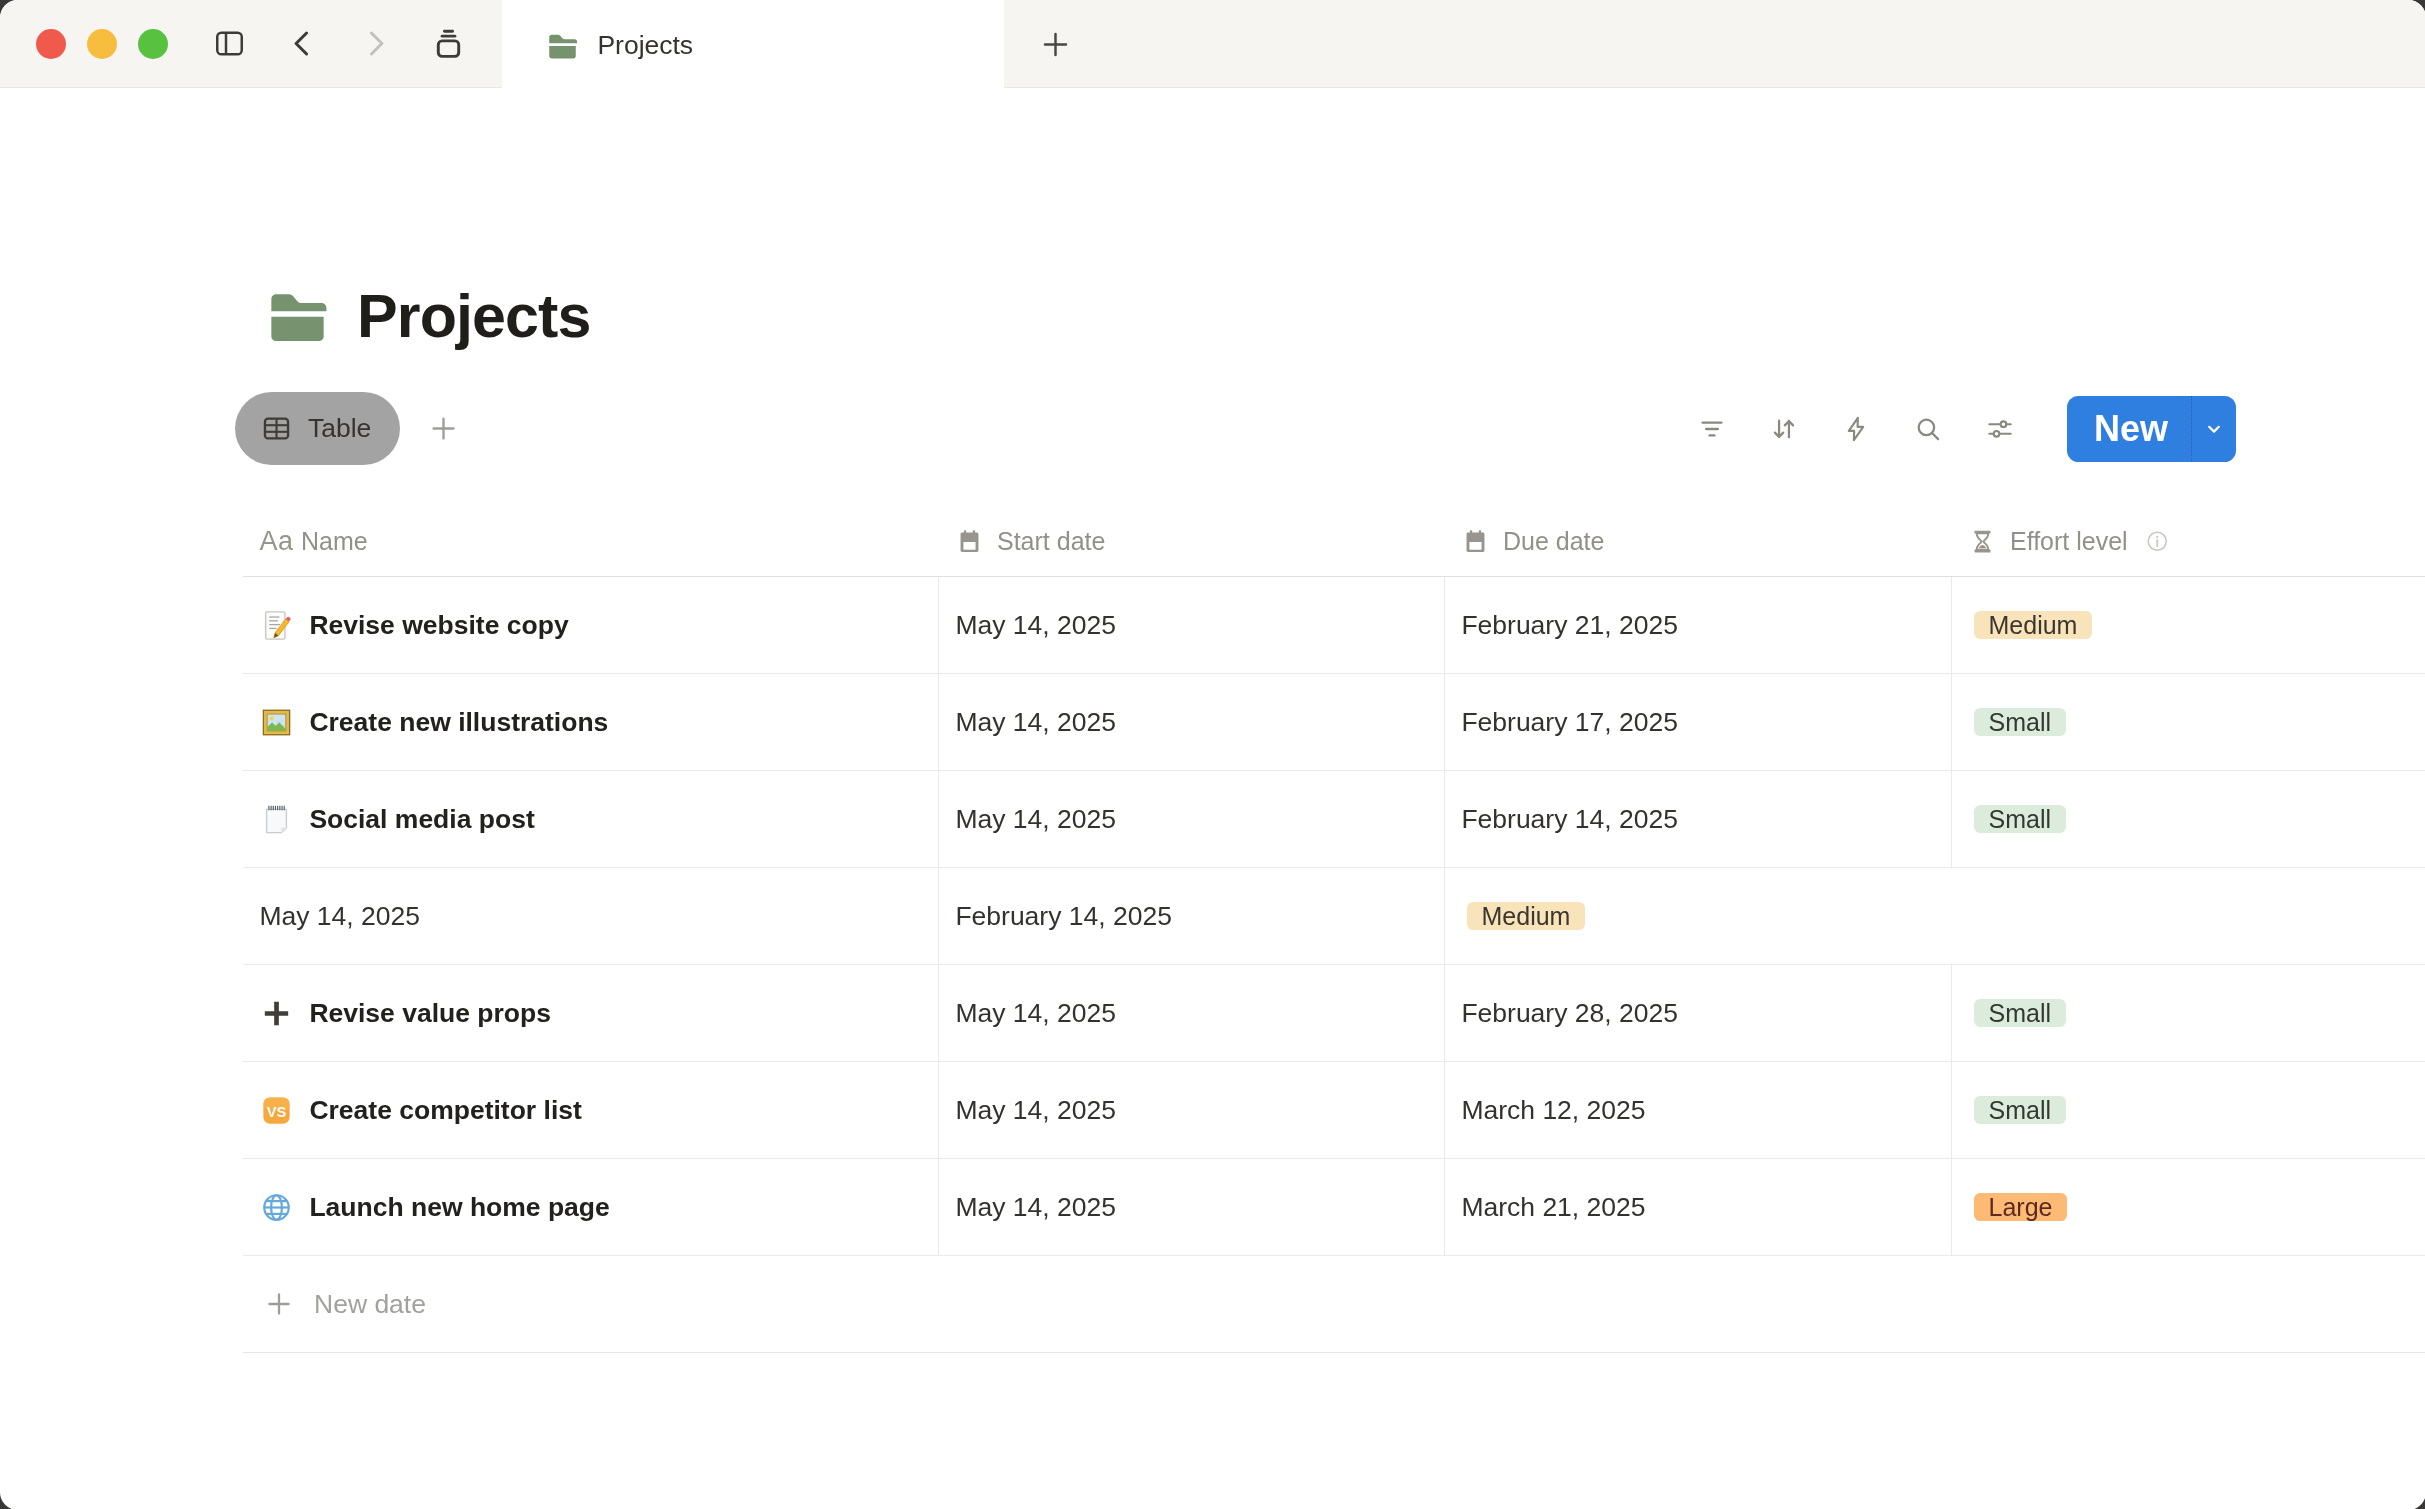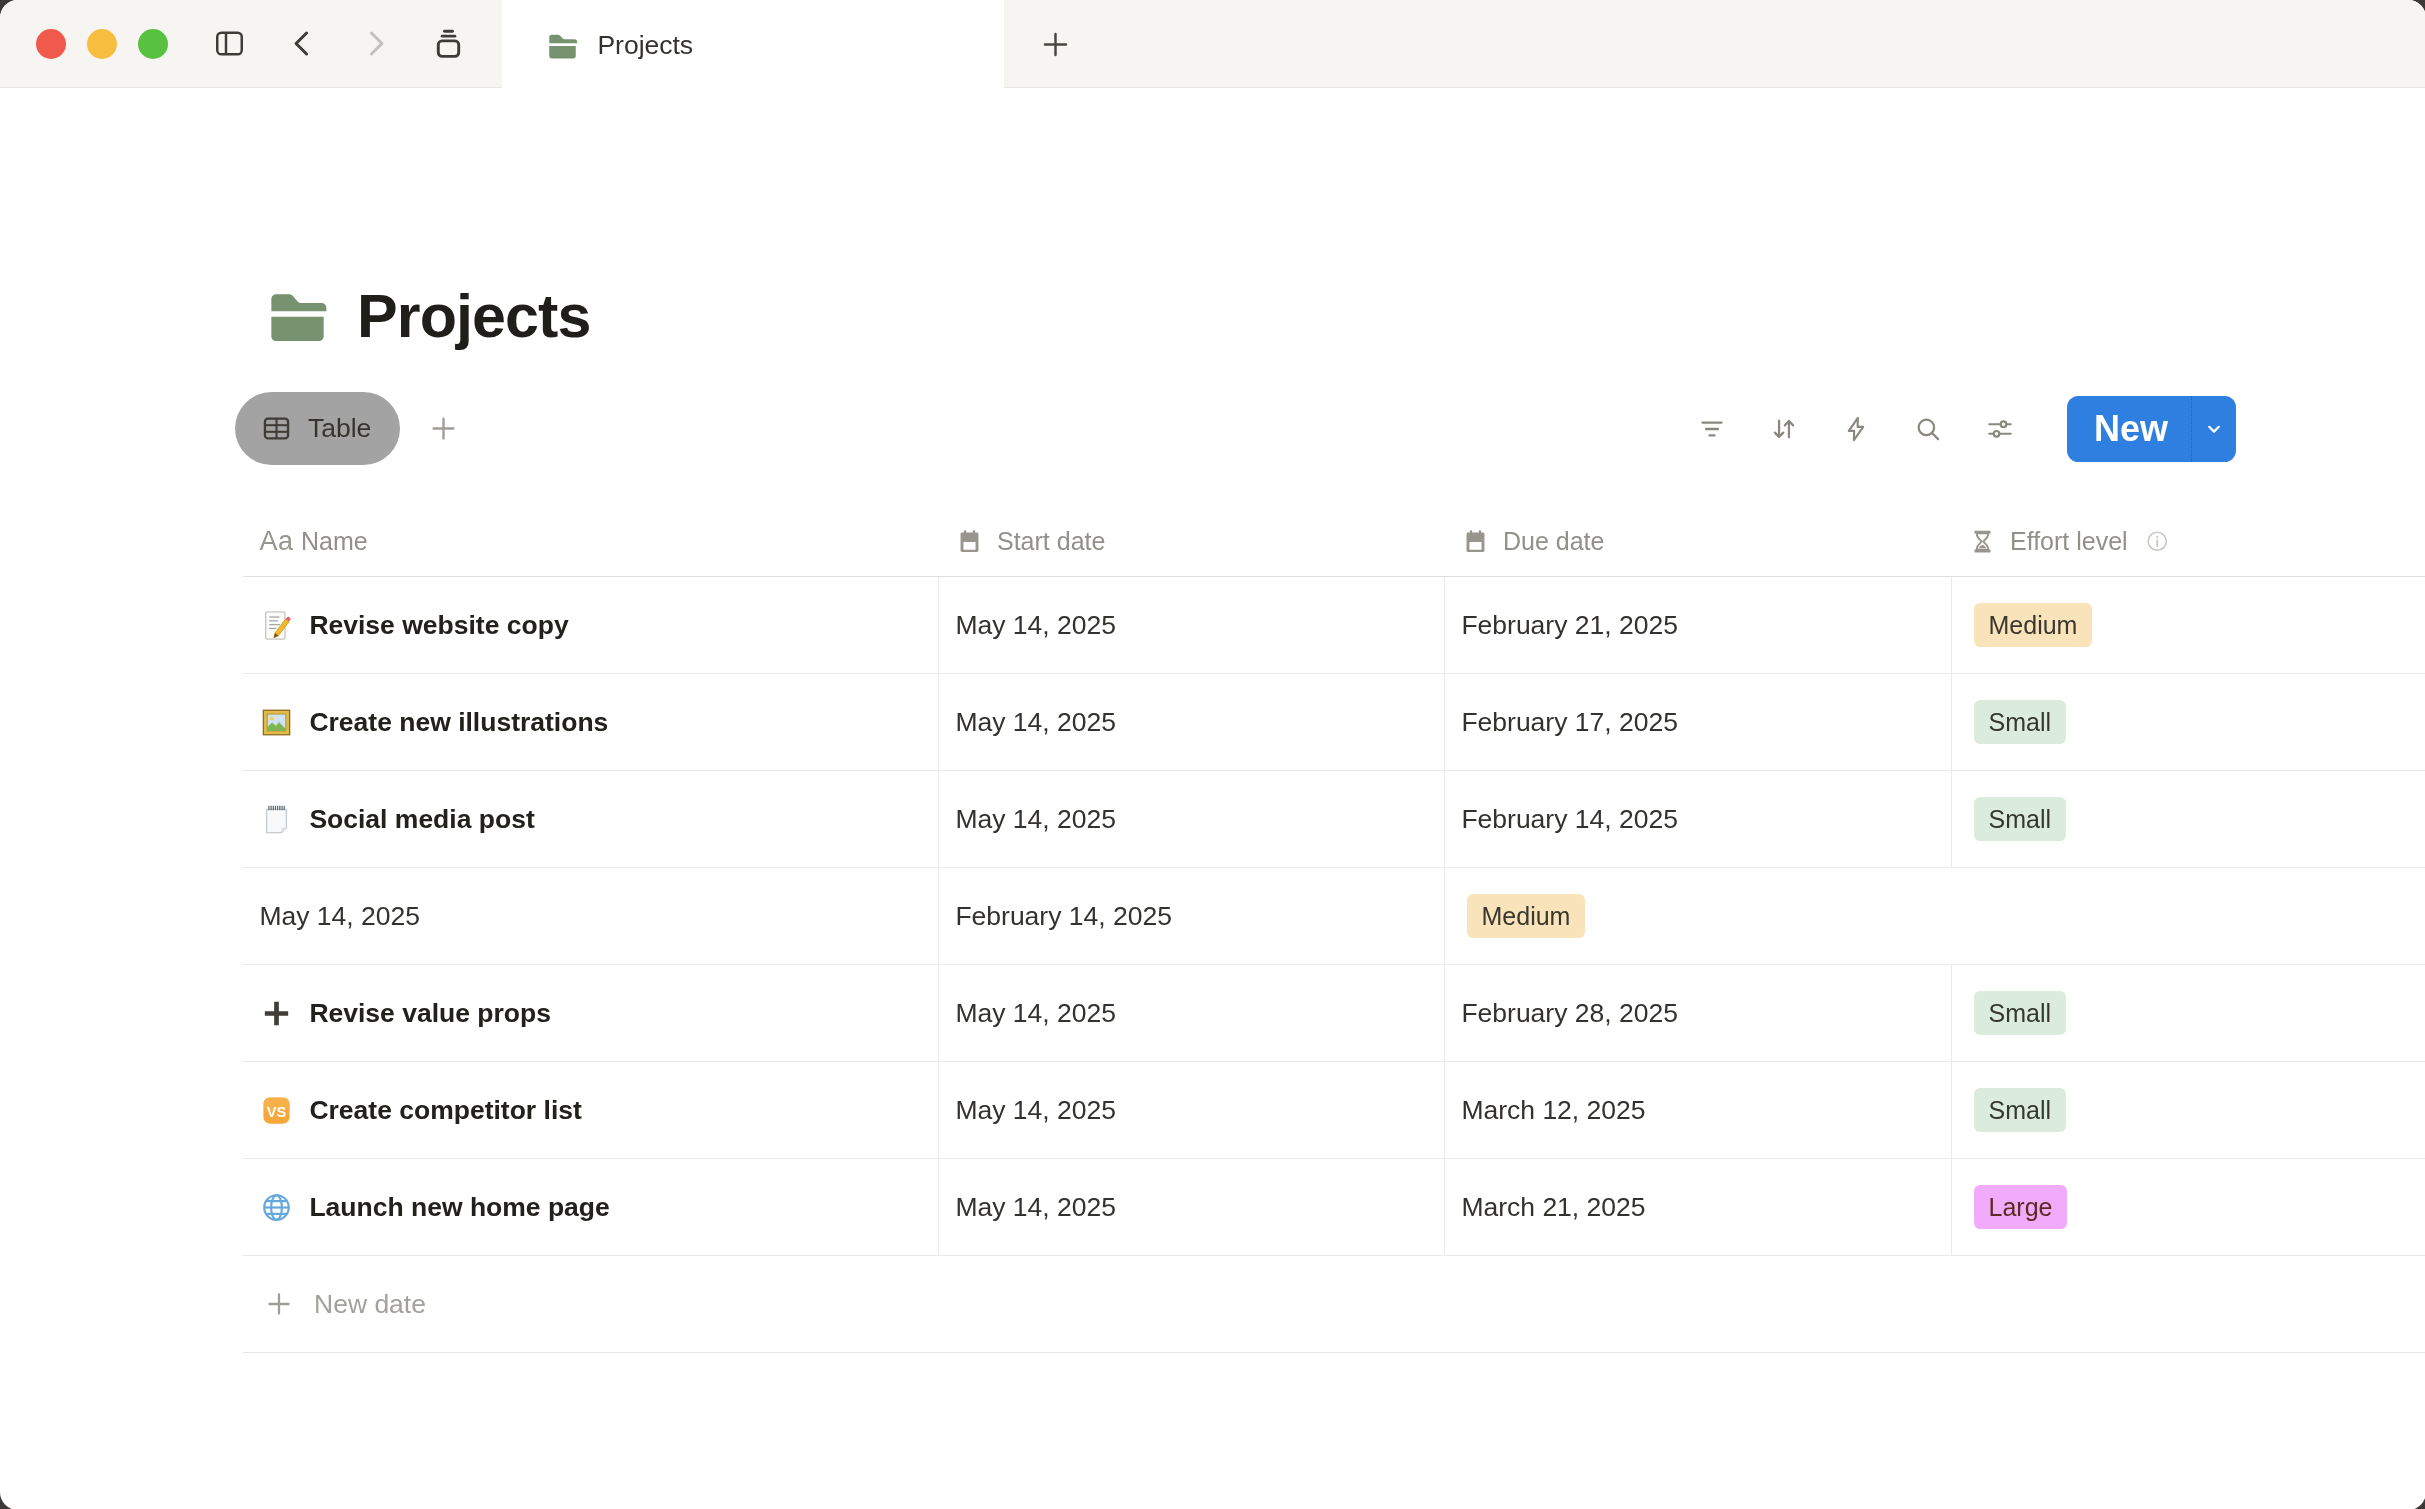--- a/index.html
+++ b/index.html
@@ -56,21 +56,21 @@
   .hinfo{width:26.5px;height:26.5px;flex:none;margin-left:3.8px;}
   .hinfo svg{width:100%;height:100%;display:block;}
   .aa{font-size:27px;color:#98958e;font-weight:400;letter-spacing:0.6px;line-height:29px;}
   .drow{display:grid;grid-template-columns:696px 506px 507px 1fr;height:96px;border-bottom:1.3px solid #ebeae8;}
   .dcell{display:flex;align-items:center;padding-left:16.4px;box-sizing:border-box;min-width:0;}
   .dcell.vb{border-right:1.3px solid #ebeae8;}
   .ricon{width:35px;height:35px;flex:none;}
   .rname{font-size:26.5px;font-weight:600;color:#23211d;margin-left:15px;white-space:nowrap;}
   .rdate{font-size:26.5px;color:#34322e;white-space:nowrap;}
   .dcell.effort{padding-left:21.5px;}
-  .badge{display:inline-flex;align-items:center;height:44px;padding:0 15px;border-radius:6.3px;
+  .badge{display:inline-flex;align-items:center;height:28px;padding:0 15px;border-radius:6.3px;
          font-size:25px;font-weight:500;white-space:nowrap;}
   .nprow{display:flex;align-items:center;height:96px;border-bottom:1.3px solid #e8e7e4;gap:19px;padding-left:20px;}
   .npicon{width:32px;height:32px;flex:none;}
   .nplabel{font-size:26.5px;color:#a3a19c;}
 </style>
 </head>
 <body>
 
 <div class="window">
 
@@ -391,21 +391,21 @@
           </span>
           <span class="rname">Launch new home page</span>
         </div>
         <div class="dcell vb">
           <span class="rdate">May 14, 2025</span>
         </div>
         <div class="dcell vb">
           <span class="rdate">March 21, 2025</span>
         </div>
         <div class="dcell effort">
-          <span class="badge" style="background: #f0abfc; color: rgb(92, 42, 32);">Large</span>
+          <span class="badge" style="background: #fdba74; color: rgb(92, 42, 32);">Large</span>
         </div>
       </div>
       <div class="nprow">
         <span class="npicon">
           <svg viewBox="0 0 24 24">
             <path d="M12 4.8 V19.2 M4.8 12 H19.2" stroke="#9f9d98" stroke-width="1.7" stroke-linecap="round"></path>
           </svg>
         </span>
         <span class="nplabel">New date</span>
       </div>

